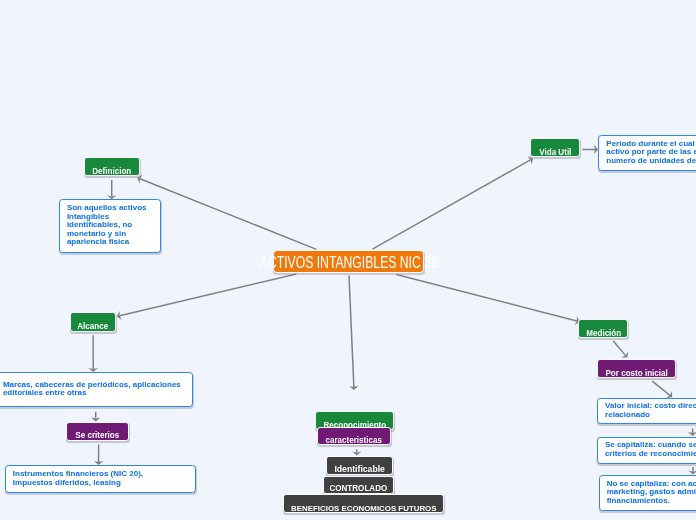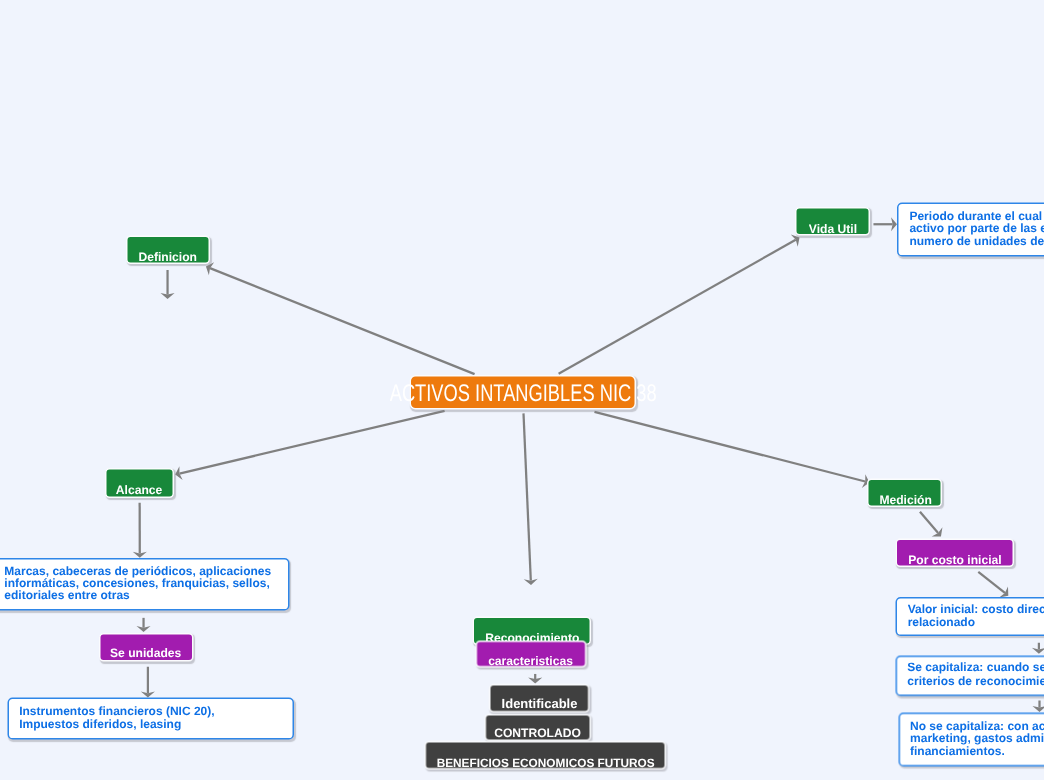--- a/index.html
+++ b/index.html
@@ -10,21 +10,21 @@
   svg#links{position:absolute;left:0;top:0;width:696px;height:520px;}
   .node{position:absolute;box-sizing:border-box;border-radius:5px;
         -webkit-font-smoothing:antialiased;
         display:flex;align-items:flex-end;justify-content:center;
         text-align:center;white-space:nowrap;
         font-family:"Liberation Sans",sans-serif;}
   .node > span{display:inline-block;transform:scaleX(.985) translateZ(0);position:relative;top:.6px;}
   .n-green{background:#18883a;color:#fff;font-weight:bold;font-size:8.2px;
            border:1.3px solid #fbfcfe;border-radius:3px;
            box-shadow:.9px 1.1px .7px rgba(135,135,143,.42);}
-  .n-red{background:#a21caf;color:#fff;font-weight:bold;font-size:8.2px;
+  .n-red{background:#701a75;color:#fff;font-weight:bold;font-size:8.2px;
          border:1.3px solid #fbfcfe;border-radius:3px;
          box-shadow:.9px 1.1px .7px rgba(135,135,143,.42);}
   .n-blue{background:#404040;color:#fff;font-weight:bold;font-size:8.8px;
           border:1.3px solid #fbfcfe;border-radius:3px;
           box-shadow:.9px 1.1px .7px rgba(135,135,143,.42);}
   .n-orange{background:#ee7a0d;color:#fff;font-size:16px;font-weight:normal;
             border:1.3px solid #fbfcfe;border-radius:4px;
             box-shadow:.9px 1.1px .7px rgba(135,135,143,.40);}
   .n-orange > span{transform:scaleX(.762) translateZ(0);}
   .n-box{background:#fff;color:#0d6fe5;font-weight:bold;font-size:8px;
@@ -146,36 +146,44 @@
   <div class="node n-green" id="n-alcance">
       <span>Alcance</span>
     </div>
   <div class="node n-green" id="n-reconocimiento">
       <span>Reconocimiento</span>
     </div>
   <div class="node n-green" id="n-medicion">
       <span>Medición</span>
     </div>
 
+  <div class="node n-box" id="b-definicion">
+      <span>
+        <div class="tline">Son aquellos activos</div>
+        <div class="tline">Intangibles</div>
+        <div class="tline">Identificables, no</div>
+        <div class="tline">monetario y sin</div>
+        <div class="tline">apariencia fisica</div>
+      </span>
+    </div>
   <div class="node n-box" id="b-vidautil">
       <span>
         <div class="tline">Periodo durante el cual se</div>
         <div class="tline">activo por parte de las entidad, o el</div>
         <div class="tline">numero de unidades de produccion</div>
       </span>
     </div>
   <div class="node n-box" id="b-alcance">
       <span>
         <div class="tline">Marcas, cabeceras de periódicos, aplicaciones</div>
-        <div class="tline">informáticas, concesiones, franquicias, sellos,</div>
         <div class="tline">editoriales entre otras</div>
       </span>
     </div>
   <div class="node n-red" id="n-excluyen">
-      <span>Se unidades</span>
+      <span>Se criterios</span>
     </div>
   <div class="node n-box" id="b-excluyen">
       <span>
         <div class="tline">Instrumentos financieros (NIC 20),</div>
         <div class="tline">Impuestos diferidos, leasing</div>
       </span>
     </div>
 
   <div class="node n-red" id="n-caract">
       <span>caracteristicas</span>

